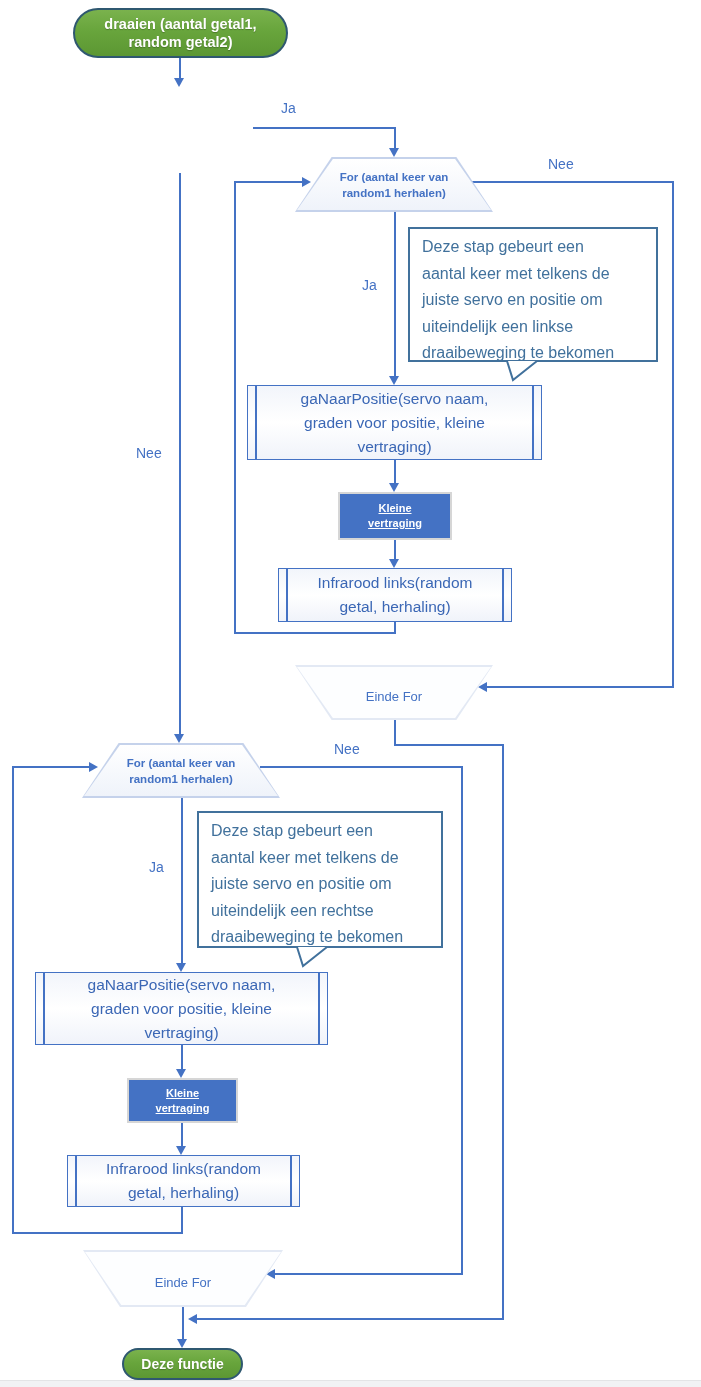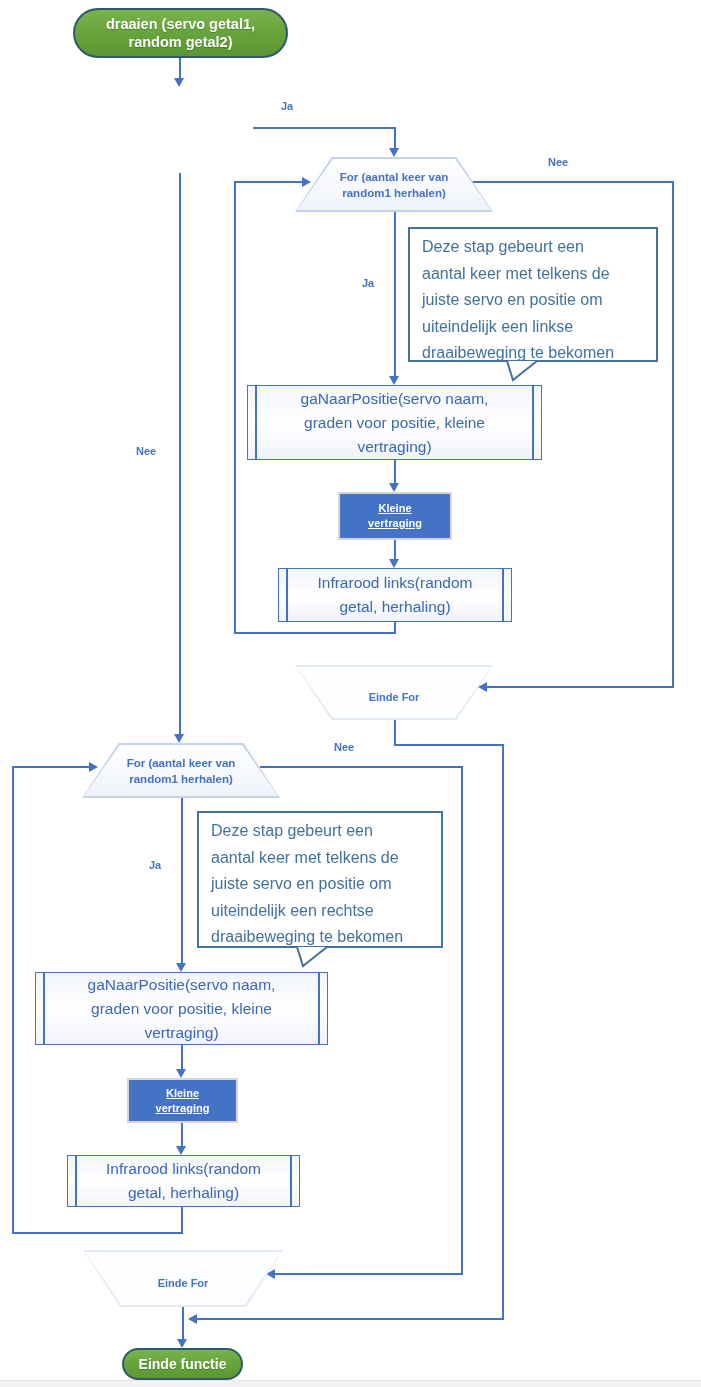--- a/index.html
+++ b/index.html
@@ -33,21 +33,21 @@
   .trap .bg{position:absolute;inset:0;}
   .trap .fill{position:absolute;inset:2px;}
   .trap .txt{
     position:absolute;inset:0;display:flex;align-items:center;justify-content:center;
     text-align:center;color:#4472C4;font-weight:bold;font-size:11.5px;line-height:16px;
   }
   .trap-for .bg{background:#C5D2EB;clip-path:polygon(18.5% 0,81.5% 0,100% 100%,0 100%);}
   .trap-for .fill{background:linear-gradient(180deg,#FFFFFF,#EFF3FA);clip-path:polygon(18.5% 0,81.5% 0,100% 100%,0 100%);}
   .trap-endfor .bg{background:#E3E9F4;clip-path:polygon(0 0,100% 0,81.5% 100%,18.5% 100%);}
   .trap-endfor .fill{background:#FDFEFF;clip-path:polygon(0 0,100% 0,81.5% 100%,18.5% 100%);}
-  .trap-endfor .txt{font-weight:bold;font-size:11px;margin-top:8px;}
+  .trap-endfor .txt{font-weight:normal;font-size:13px;margin-top:8px;}
   
   .predef{
     position:absolute;border:1.6px solid #4472C4;
     background:linear-gradient(180deg,#F2F5FB 0%,#FFFFFF 50%,#F0F3FA 100%);
     color:#3B67B5;display:flex;align-items:center;justify-content:center;text-align:center;
     font-size:15.5px;line-height:24px;box-sizing:border-box;
   }
   .predef::before,.predef::after{content:"";position:absolute;top:0;bottom:0;width:1.6px;background:#4472C4;}
   .predef::before{left:7px;}
   .predef::after{right:7px;}
@@ -57,21 +57,21 @@
     font-size:11px;line-height:15px;display:flex;align-items:center;justify-content:center;
     text-align:center;box-sizing:border-box;text-decoration:underline;
   }
   
   .callout{
     position:absolute;border:2px solid #41719C;background:#fff;color:#41719C;
     font-size:16px;line-height:26.5px;padding:5px 8px 0 12px;box-sizing:border-box;
   }
   .tail{position:absolute;}
   
-  .lbl{position:absolute;color:#4472C4;font-weight:bold;font-size:11px;}
+  .lbl{position:absolute;color:#4472C4;font-weight:normal;font-size:14px;}
   .page-edge{position:absolute;left:0;top:1380px;width:701px;height:7px;background:#F1F2F4;border-top:1px solid #E3E4E6;}
 </style>
 </head>
 <body>
 
 <div id="canvas">
 
   <div class="ln" style="left:179px;top:58px;width:2px;height:21px;"></div>
   <div class="ah ah-down" style="left:174px;top:78px;"></div>
 
@@ -122,21 +122,21 @@
   <div class="ah ah-left" style="left:266px;top:1269px;"></div>
 
   <div class="ln" style="left:181px;top:1045px;width:2px;height:25px;"></div>
   <div class="ah ah-down" style="left:176px;top:1069px;"></div>
   <div class="ln" style="left:181px;top:1123px;width:2px;height:24px;"></div>
   <div class="ah ah-down" style="left:176px;top:1146px;"></div>
 
   <div class="ln" style="left:182px;top:1307px;width:2px;height:33px;"></div>
   <div class="ah ah-down" style="left:177px;top:1339px;"></div>
 
-  <div class="stadium prelines" style="left:73px;top:8px;width:215px;height:50px;font-size:14.5px;line-height:18px;">draaien (servo getal1,
+  <div class="stadium prelines" style="left:73px;top:8px;width:215px;height:50px;font-size:14.5px;line-height:18px;">draaien (aantal getal1,
 random getal2)</div>
 
 
   <div class="trap trap-for" style="left:295px;top:157px;width:198px;height:55px;">
     <div class="bg"></div>
     <div class="fill"></div>
     <div class="txt prelines">For (aantal keer van
 random1 herhalen)</div>
   </div>
 
@@ -190,21 +190,21 @@
 
   <div class="predef prelines" style="left:67px;top:1155px;width:233px;height:52px;">Infrarood links(random
 getal, herhaling)</div>
 
   <div class="trap trap-endfor" style="left:83px;top:1250px;width:200px;height:57px;">
     <div class="bg"></div>
     <div class="fill"></div>
     <div class="txt">Einde For</div>
   </div>
 
-  <div class="stadium" style="left:122px;top:1348px;width:121px;height:32px;font-size:14px;border-radius:17px;">Einde functie</div>
+  <div class="stadium" style="left:122px;top:1348px;width:121px;height:32px;font-size:14px;border-radius:17px;">Deze functie</div>
 
   <div class="lbl" style="left:281px;top:100px;">Ja</div>
   <div class="lbl" style="left:548px;top:156px;">Nee</div>
   <div class="lbl" style="left:362px;top:277px;">Ja</div>
   <div class="lbl" style="left:136px;top:445px;">Nee</div>
   <div class="lbl" style="left:334px;top:741px;">Nee</div>
   <div class="lbl" style="left:149px;top:859px;">Ja</div>
 
   <div class="page-edge"></div>
 </div>

